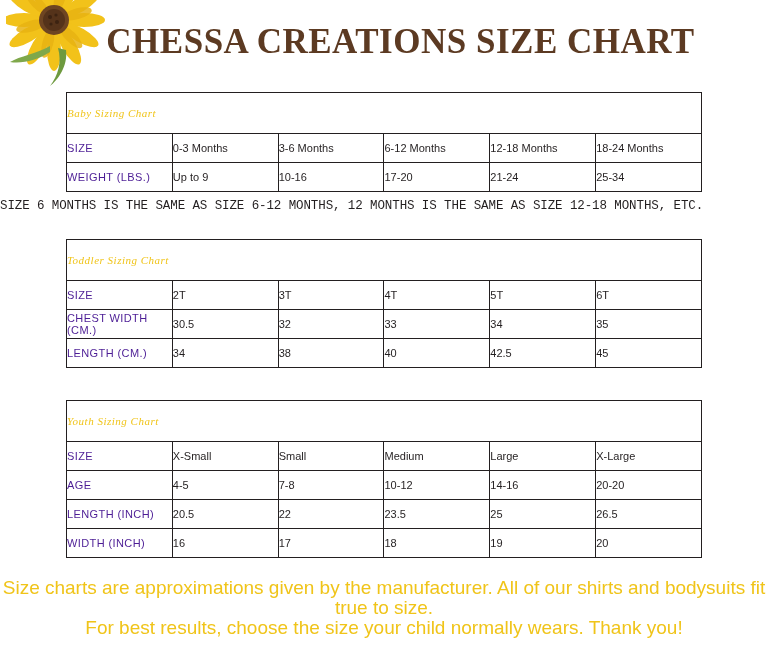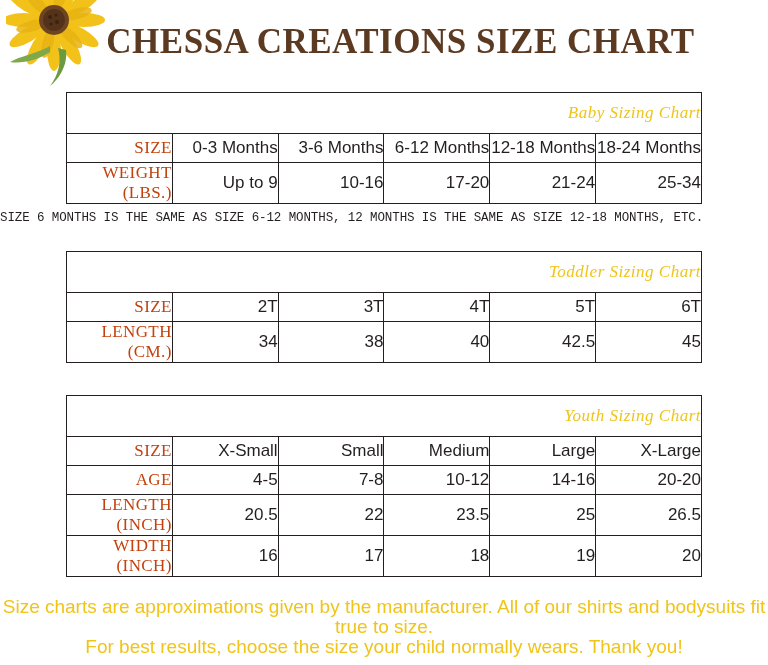--- a/index.html
+++ b/index.html
@@ -50,41 +50,41 @@
     margin: 0 auto;
     width: 636px;
   }
   table.sizing {
     border-collapse: collapse;
     width: 100%;
     table-layout: fixed;
   }
   table.sizing td, table.sizing th {
     border: 1px solid #231f20;
-    text-align: right;
+    text-align: left;
     vertical-align: middle;
     padding: 0;
     height: 28px;
-    font-size: 17px;
+    font-size: 11px;
     font-weight: normal;
   }
   .chart-title-cell {
     height: 40px !important;
     font-family: "Liberation Serif", serif;
     font-style: italic;
     font-weight: bold;
     font-size: 25px;
     color: #f0c419;
     letter-spacing: 0.5px;
   }
   .row-label {
-    font-family: Liberation Serif, serif;
+    font-family: Liberation Sans, sans-serif;
     font-size: 13px;
     letter-spacing: 0.4px;
-    color: #c2410c;
+    color: #4c1d95;
   }
   .col-head {
     font-weight: bold;
     font-size: 13px;
   }
   .cell-val {
     font-size: 12.5px;
   }
 
   
@@ -188,20 +188,28 @@
     </tr>
     <tr>
       <td class="row-label" style="width:140px">SIZE</td>
       <td class="col-head">2T</td>
       <td class="col-head">3T</td>
       <td class="col-head">4T</td>
       <td class="col-head">5T</td>
       <td class="col-head">6T</td>
     </tr>
     <tr>
+      <td class="row-label">CHEST WIDTH (CM.)</td>
+      <td class="cell-val">30.5</td>
+      <td class="cell-val">32</td>
+      <td class="cell-val">33</td>
+      <td class="cell-val">34</td>
+      <td class="cell-val">35</td>
+    </tr>
+    <tr>
       <td class="row-label">LENGTH (CM.)</td>
       <td class="cell-val">34</td>
       <td class="cell-val">38</td>
       <td class="cell-val">40</td>
       <td class="cell-val">42.5</td>
       <td class="cell-val">45</td>
     </tr>
   </tbody>
     </table>
 </div>

